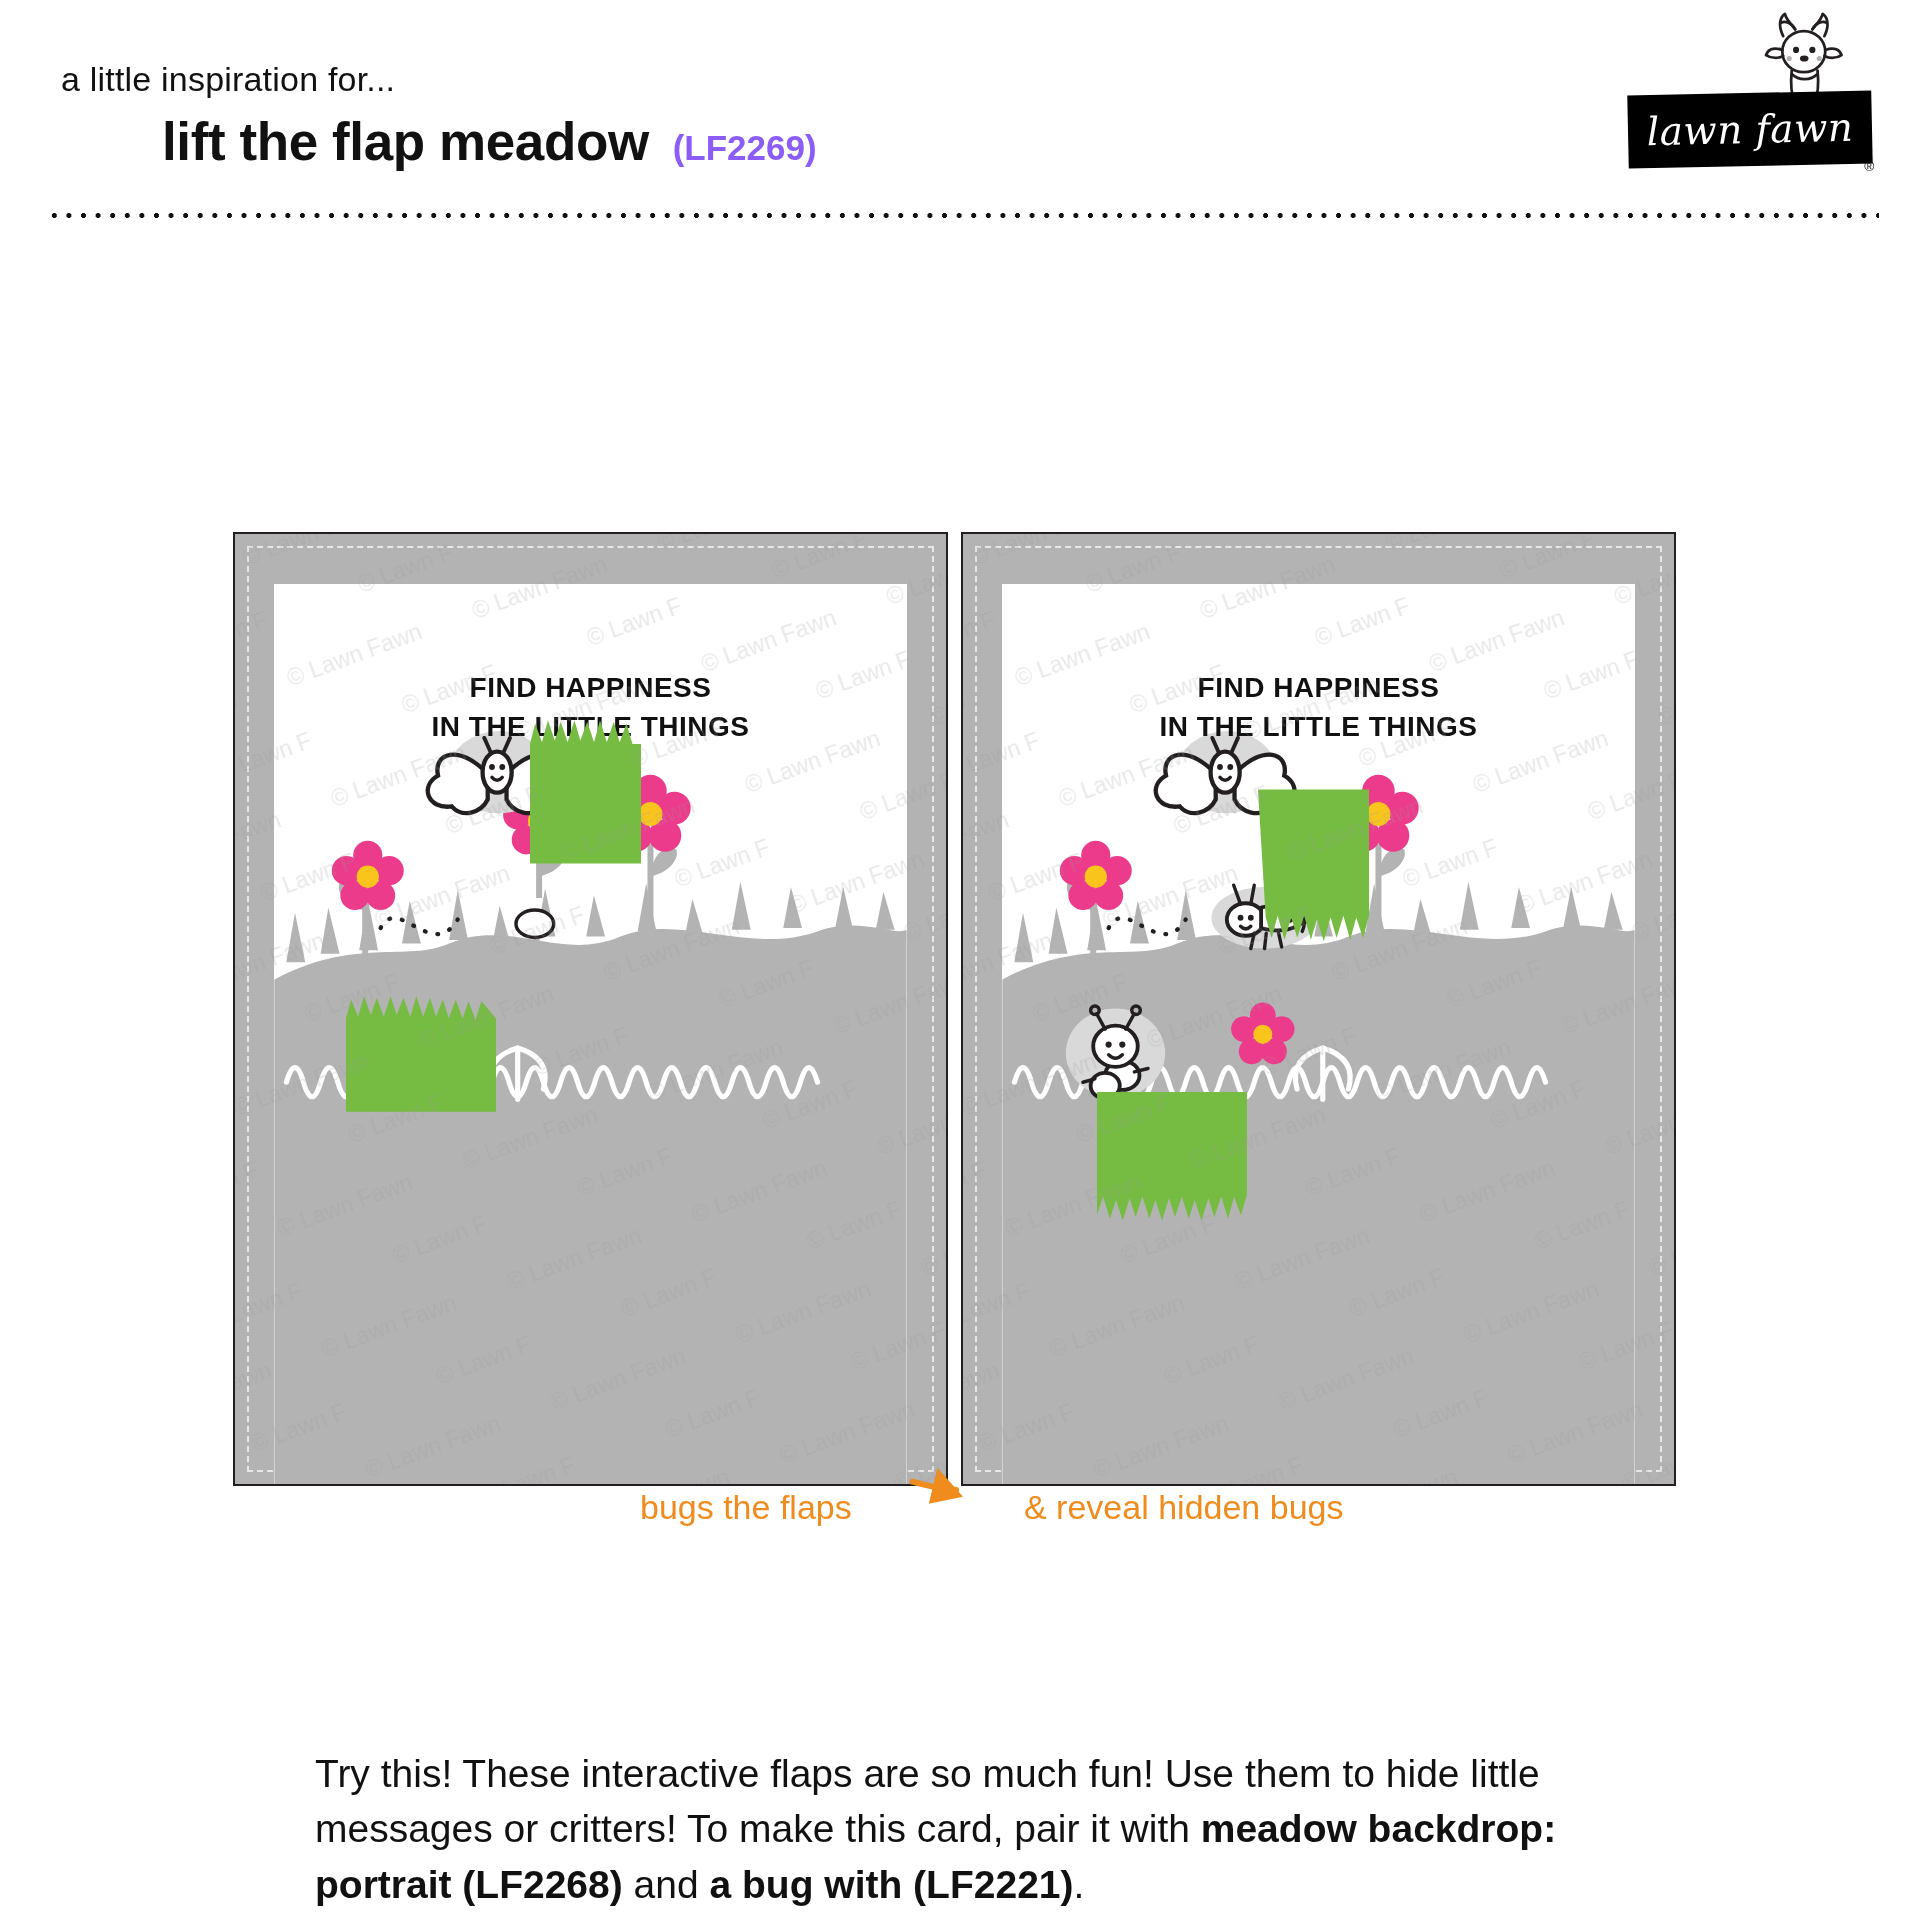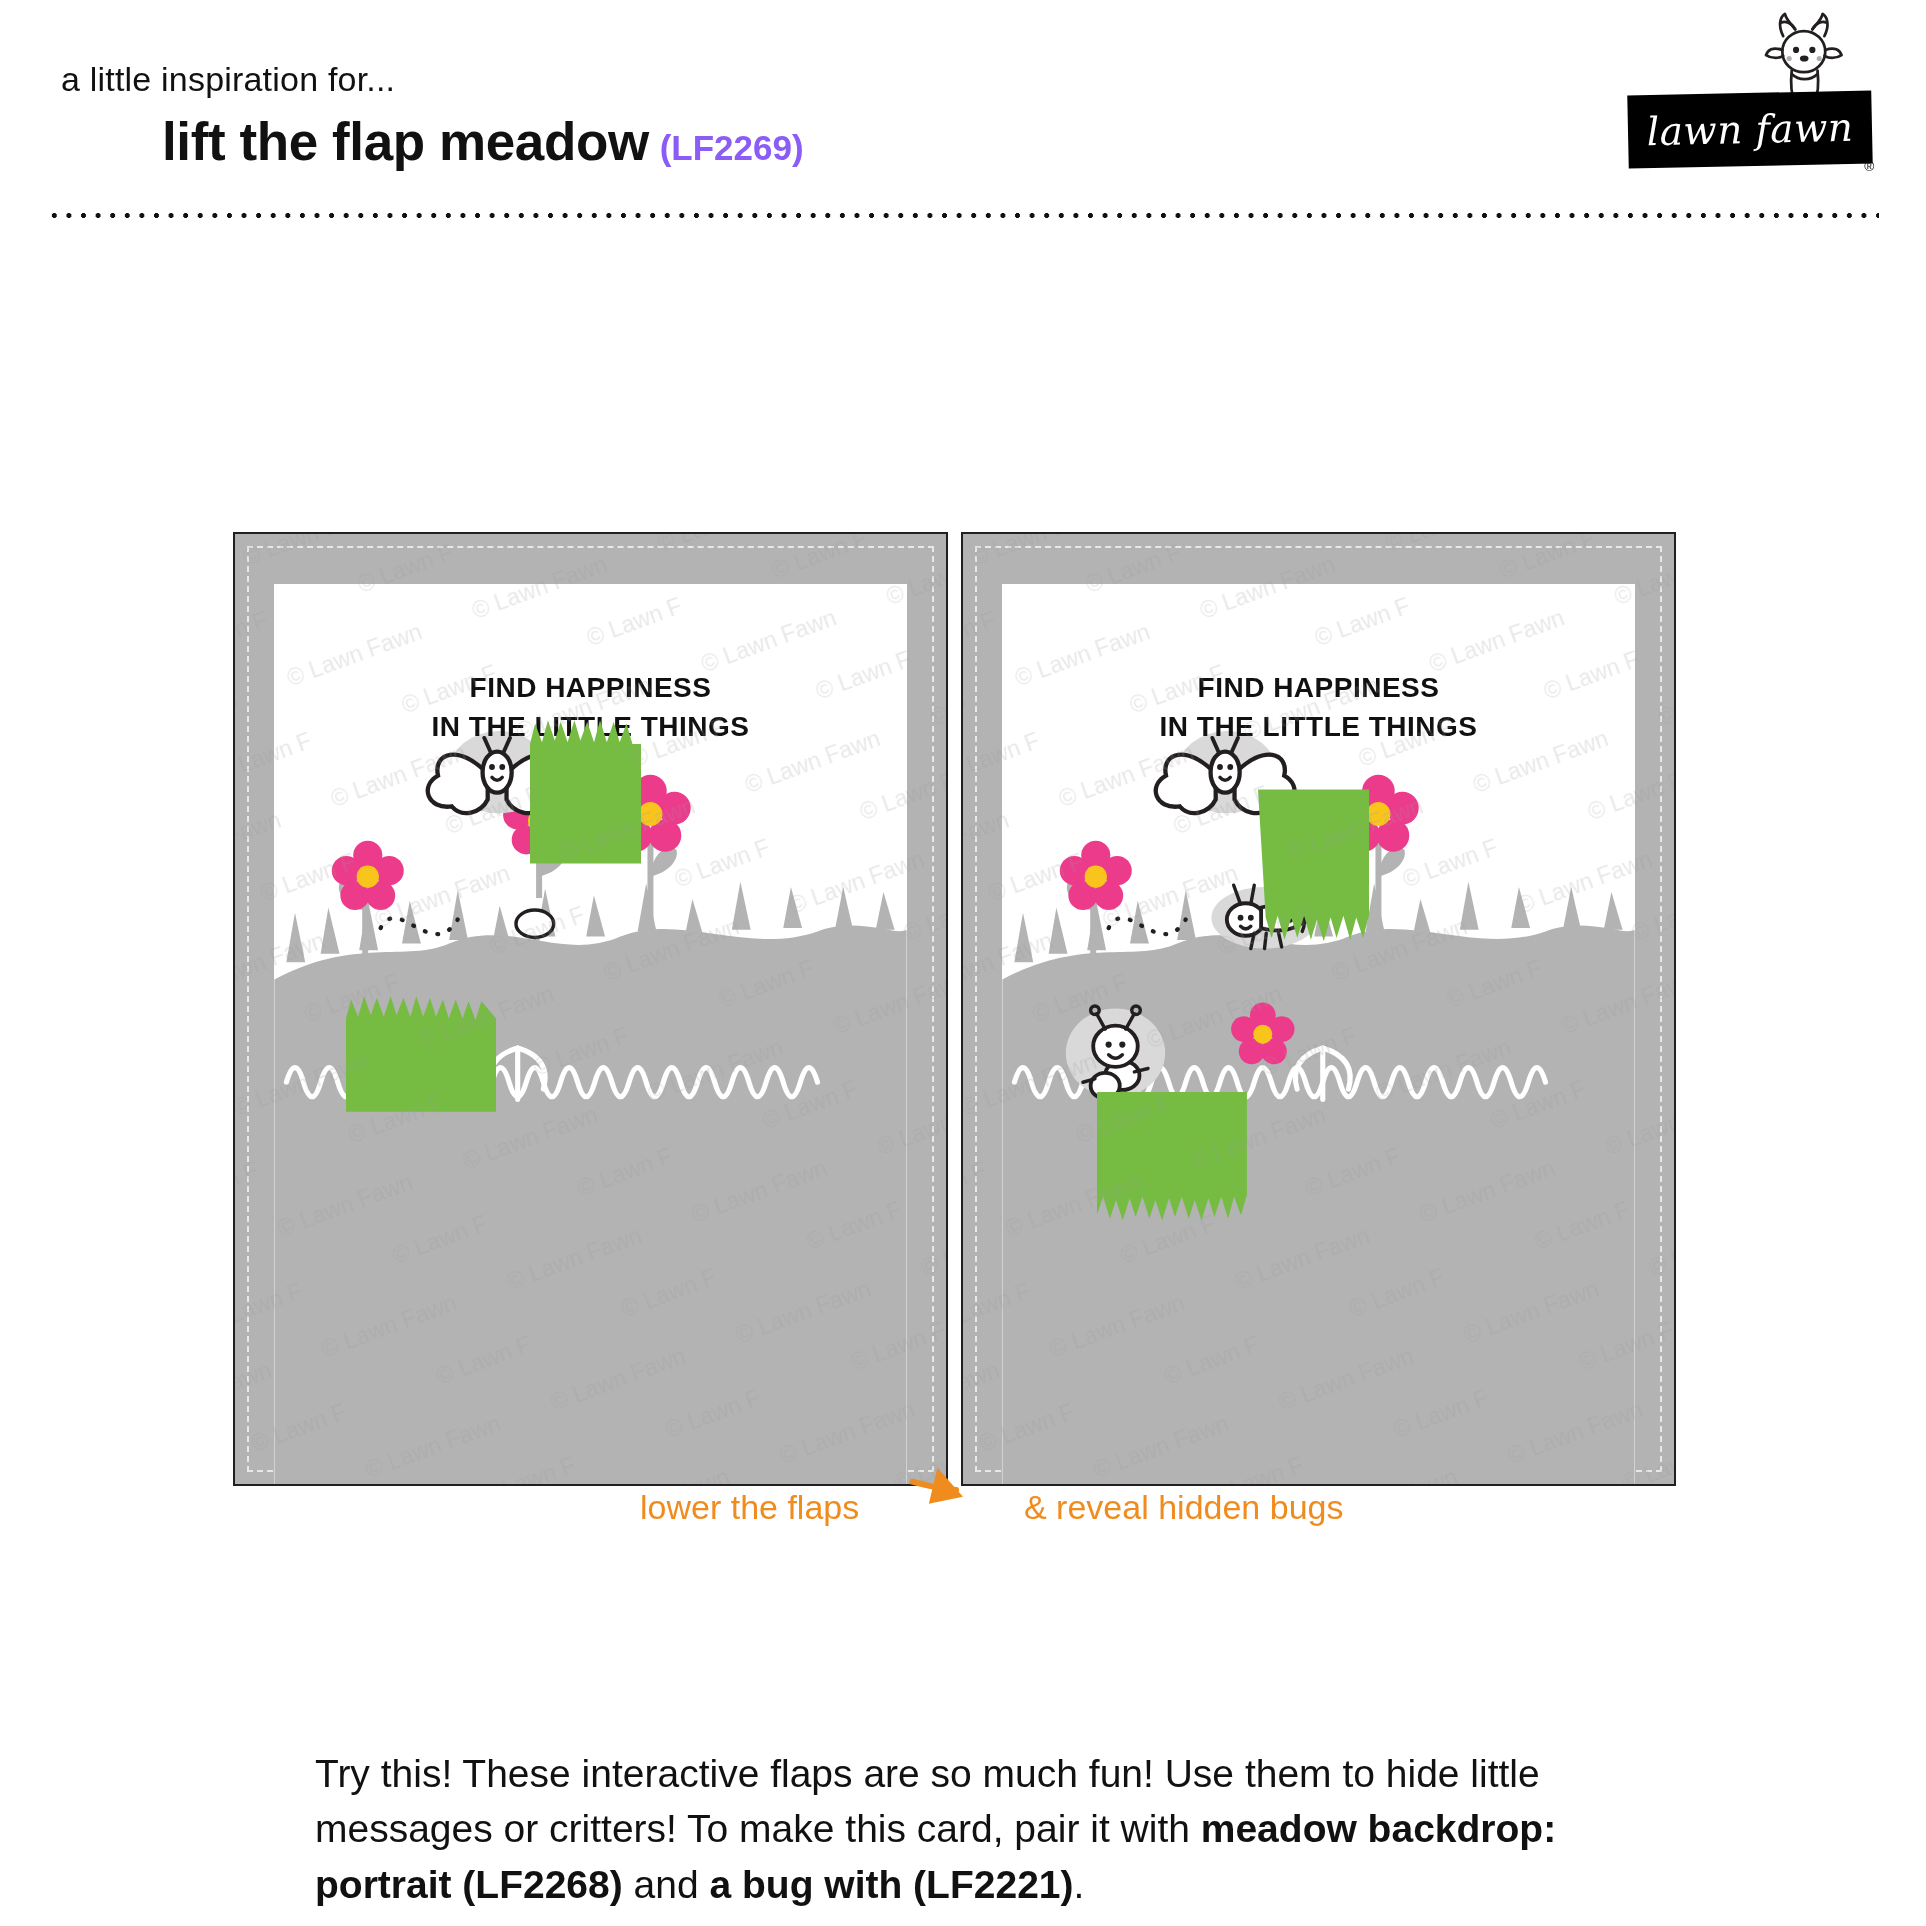--- a/index.html
+++ b/index.html
@@ -21,21 +21,21 @@
   .kicker{
     font-size:34px;
     color:#111;
     letter-spacing:0.2px;
     font-family:"Liberation Sans", sans-serif;
     font-weight:400;
   }
   .title-row{
     display:flex;
     align-items:baseline;
-    gap:11px;
+    gap:24px;
     margin-top:12px;
     margin-left:101px;
   }
   .title{
     font-size:53px;
     font-weight:bold;
     color:#111;
     letter-spacing:-0.4px;
   }
   .title-code{
@@ -493,21 +493,21 @@
         </defs>
         <rect x="0" y="0" width="830" height="1110" fill="url(#wmR)"></rect>
       </svg>
     </div>
   </div>
 
   <svg class="arrow-svg" viewBox="0 0 230 130">
     <path d="M8 20 C70 78, 130 92, 172 96" stroke="#f08c1e" stroke-width="7" fill="none" stroke-linecap="round" stroke-dasharray="26 18"></path>
     <path d="M150 70 L180 104 L140 112 Z" fill="#f08c1e"></path>
   </svg>
-  <div class="callout left-c">lower the flaps</div>
+  <div class="callout left-c">bugs the flaps</div>
   <div class="callout right-c">&amp; reveal hidden bugs</div>
 
   <div class="footer">
     <span>Try this! These interactive flaps are so much fun! Use them to hide little messages or critters! To make this card, pair it with </span><b>meadow backdrop: portrait (LF2268)</b><span> and </span><b>a bug with (LF2221)</b><span>.</span>
   </div>
 
 </div>
 
 
 </body></html>

